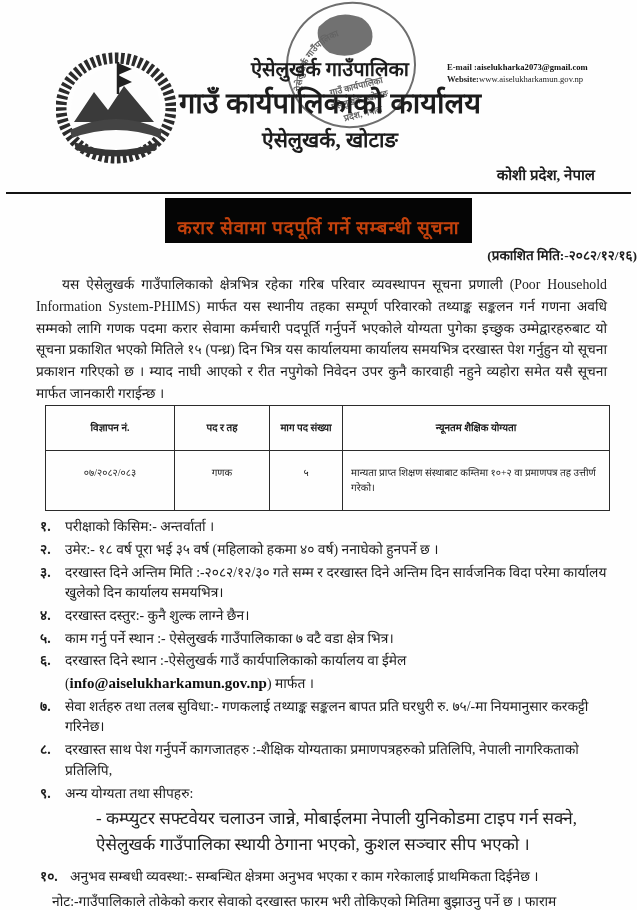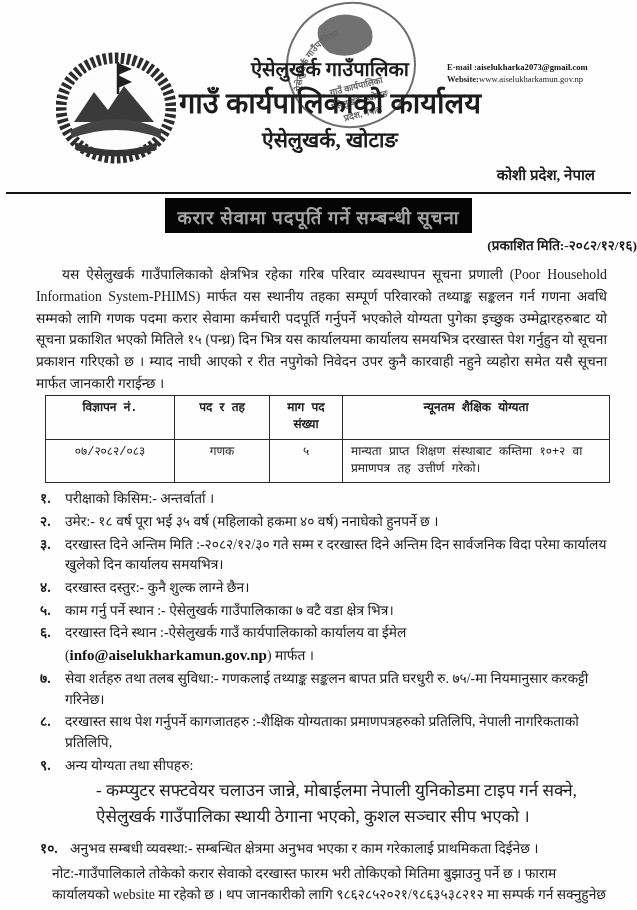--- a/index.html
+++ b/index.html
@@ -18,29 +18,29 @@
   .contact{position:absolute;left:447px;top:62px;width:184px;line-height:1.3;}
   .phone-row{font-size:11.5px;font-weight:bold;letter-spacing:.5px;}
   .phone-icon{font-size:10px;margin-right:3px;}
   .mail-row,.web-row{font-size:8.6px;line-height:1.35;}
   .lbl{font-weight:bold;}
   .mail-link{color:#111;font-weight:bold;}
   .province{position:absolute;right:42px;top:164px;font-size:15px;font-weight:bold;}
   .rule{border:0;border-top:2.5px solid #141414;margin:0 6px;}
   
   .title-wrap{text-align:center;margin-top:4px;}
-  .title-bar{display:inline-block;background:#050505;color:#a3a3a3;font-size:18.5px;font-weight:bold;
-    padding:6px 12px 4px;letter-spacing:1px;}
+  .title-bar{display:inline-block;background:#050505;color:#c2410c;font-size:18.5px;font-weight:bold;
+    padding:16px 12px 4px;letter-spacing:1px;}
   .pub-date{text-align:right;font-size:13.5px;font-weight:bold;margin-top:3px;padding-left:48px;}
   
   .body-para{margin:10px 30px 0 36px;font-size:13.8px;line-height:1.58;text-align:justify;text-indent:26px;}
   .tapasil{margin:2px 0 2px 38px;font-size:14px;font-weight:bold;text-decoration:underline;}
   
   table.notice{border-collapse:collapse;margin-left:45px;width:565px;}
-  table.notice th,table.notice td{border:1.6px solid #2b2b2b;padding:4px 8px;font-size:12px;line-height:1.45;font-family:Liberation Mono, monospace;}
+  table.notice th,table.notice td{border:1.6px solid #2b2b2b;padding:15px 8px;font-size:10px;line-height:1.45;}
   table.notice th{font-weight:bold;text-align:center;vertical-align:top;}
   td.c{text-align:center;vertical-align:top;margin-top:6px;}
   td.l{text-align:left;vertical-align:top;}
   .w1{width:112px;} .w2{width:78px;} .w3{width:56px;} .w4{width:auto;}
   
   .items{margin:6px 26px 0 40px;}
   .item{display:flex;font-size:13.8px;line-height:1.5;margin-bottom:2px;}
   .item .num{min-width:25px;font-weight:bold;flex:none;}
   .item .txt{flex:1;}
   .sub-bullet{margin:0 26px 10px 96px;font-size:17px;line-height:1.5;}

